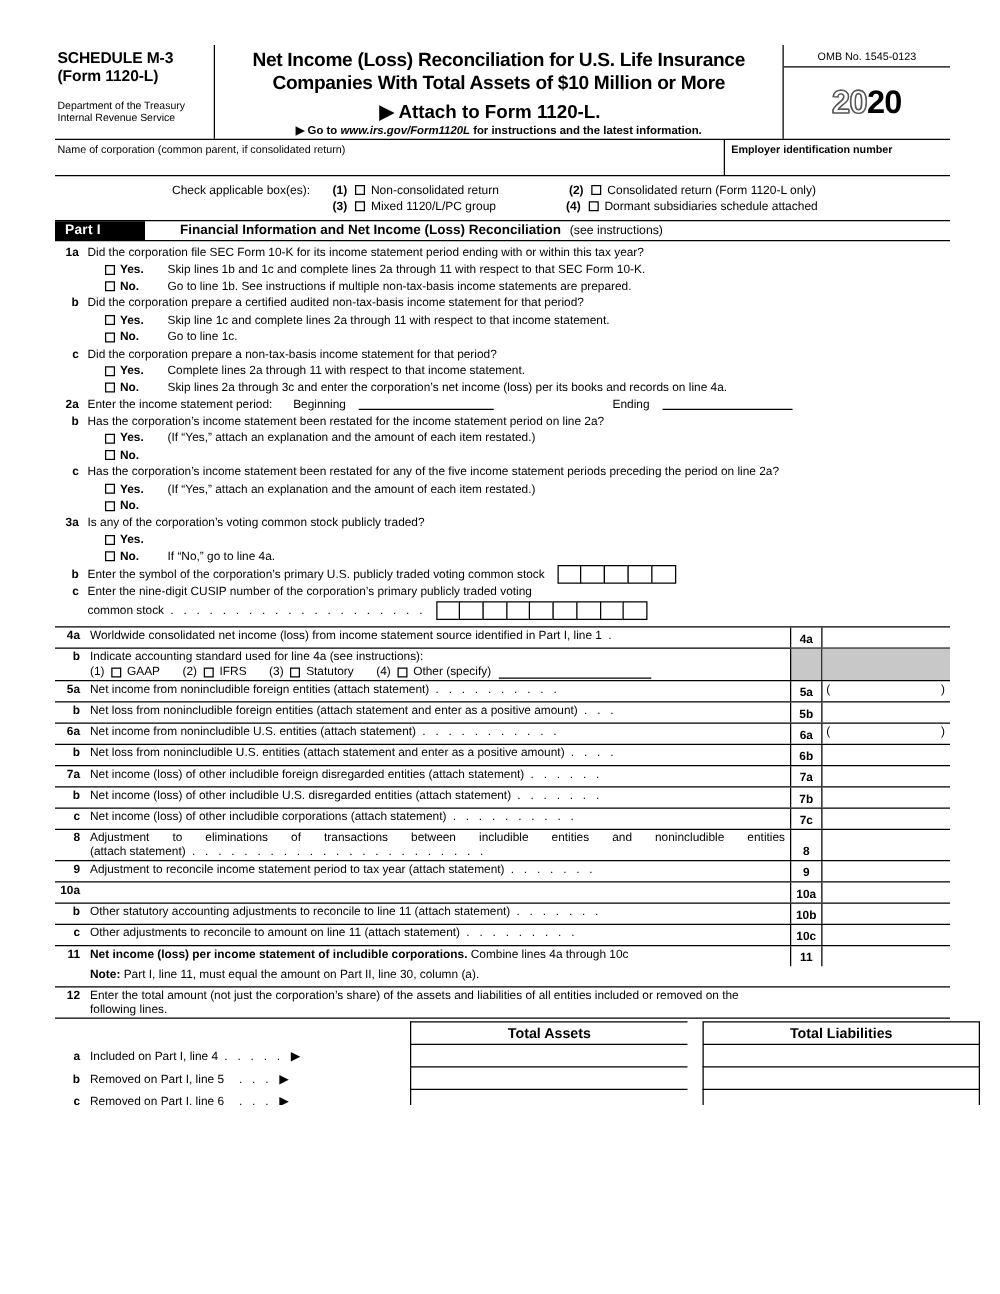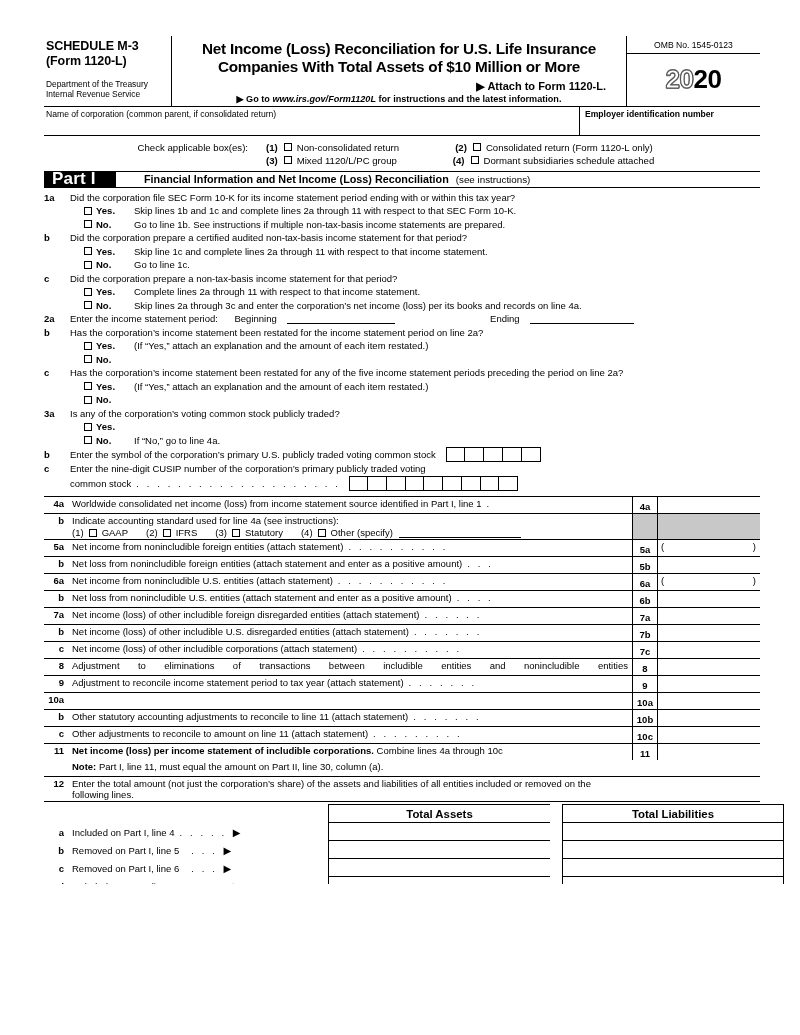--- a/index.html
+++ b/index.html
@@ -57,24 +57,23 @@
     box-sizing: border-box;
     text-align: center;
   }
   .form-title {
     font-size: 15.3px;
     font-weight: bold;
     line-height: 1.17;
     letter-spacing: -0.25px;
   }
   .attach-line {
-    font-size: 11px;
+    font-size: 15px;
     font-weight: bold;
     margin-top: 4px;
-    text-align: right;
     padding-right: 14px;
   }
   .goto-line {
     font-size: 9.1px;
     font-weight: bold;
     margin-top: 1px;
     text-align: center;
   }
   .goto-line i { font-style: italic; }
   .hdr-right {
@@ -160,21 +159,21 @@
     display: flex;
     align-items: stretch;
     border-top: 1.3px solid #000;
     border-bottom: 1.3px solid #000;
     background: #fff;
     height: 15px;
   }
   .part-tag {
     background: #000;
     color: #fff;
-    font-size: 17px;
+    font-size: 11px;
     font-weight: bold;
     padding: 0 8px;
     display: flex;
     align-items: center;
     letter-spacing: 0.2px;
     min-width: 56px;
   }
   .part-title {
     flex: 1;
     display: flex;
@@ -187,21 +186,21 @@
     font-weight: normal;
     font-size: 9.8px;
     margin-left: 7px;
   }
 
   
   .qblock { padding-top: 3px; font-size: 9.5px; }
   .q-row { display: flex; align-items: flex-start; line-height: 1.42; }
   .q-num {
     width: 26px;
-    text-align: left;
+    text-align: right;
     padding-right: 7px;
     font-weight: bold;
     flex: none;
     box-sizing: border-box;
   }
   .q-text { flex: 1; }
   .ans-row {
     display: flex;
     align-items: flex-start;
     line-height: 1.42;
@@ -694,20 +693,24 @@
       <div class="mt-ref">7c</div>
       <div class="mt-val"></div>
     </div>
 
     <div class="mt-row">
       <div class="mt-desc" style="flex-direction:column">
         <div style="display:flex;width:100%">
           <span class="mt-letter">8</span>
           <span class="mt-body just" style="text-align:justify;text-align-last:justify">Adjustment to eliminations of transactions between includible entities and nonincludible entities</span>
         </div>
+        <div style="display:flex;width:100%">
+          <span class="mt-letter"></span>
+          <span class="mt-body"><span>(attach statement)</span><span class="dots">. . . . . . . . . . . . . . . . . . . . . . .</span></span>
+        </div>
       </div>
       <div class="mt-ref">8</div>
       <div class="mt-val"></div>
     </div>
 
     <div class="mt-row">
       <div class="mt-desc">
         <span class="mt-letter">9</span>
         <span class="mt-body"><span>Adjustment to reconcile income statement period to tax year (attach statement)</span><span class="dots">. . . . . . .</span></span>
       </div>

